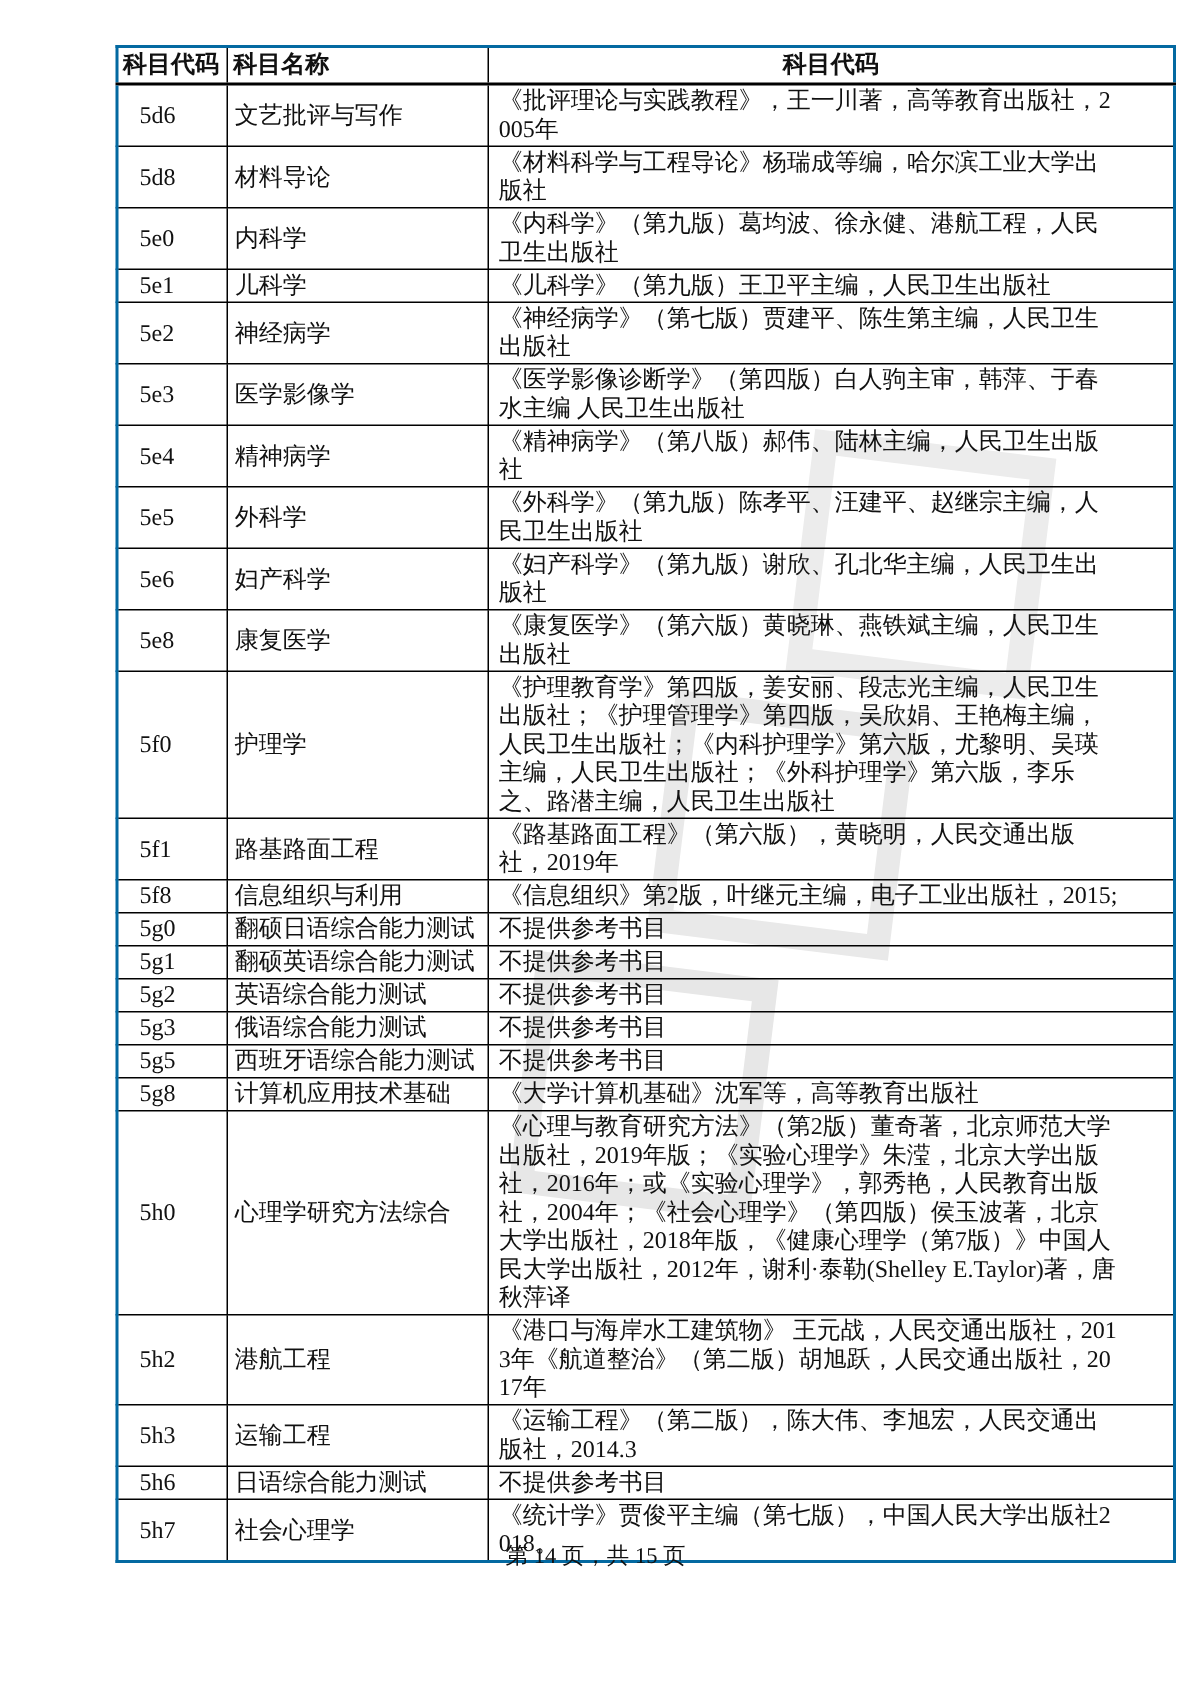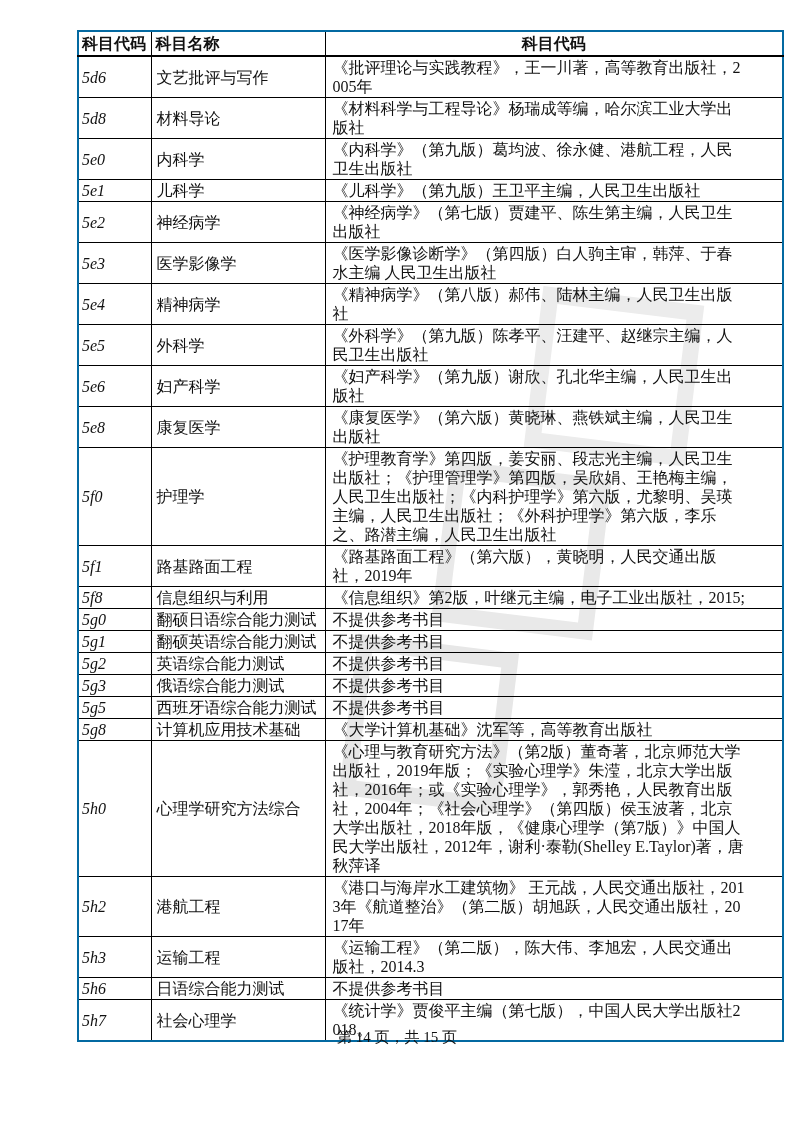--- a/index.html
+++ b/index.html
@@ -62,23 +62,22 @@
   .ref-table thead th {
     font-weight: bold;
     border-bottom: 2px solid #000000;
     padding-top: 2px;
     padding-bottom: 2px;
   }
   th.h-code { text-align: left; padding-left: 3px; }
   th.h-name { text-align: left; }
   th.h-books { text-align: center; }
   td.col-code {
-    padding-left: 3px;
+    padding-left: 14px;
     font-family: "Liberation Serif", "DejaVu Serif", serif;
-    font-style: italic;
   }
   td.col-name { padding-left: 5px; }
   td.col-books { padding-left: 7px; padding-right: 36px; }
 
   .footer {
     position: absolute;
     left: 0;
     top: 1028px;
     width: 100%;
     text-align: center;

